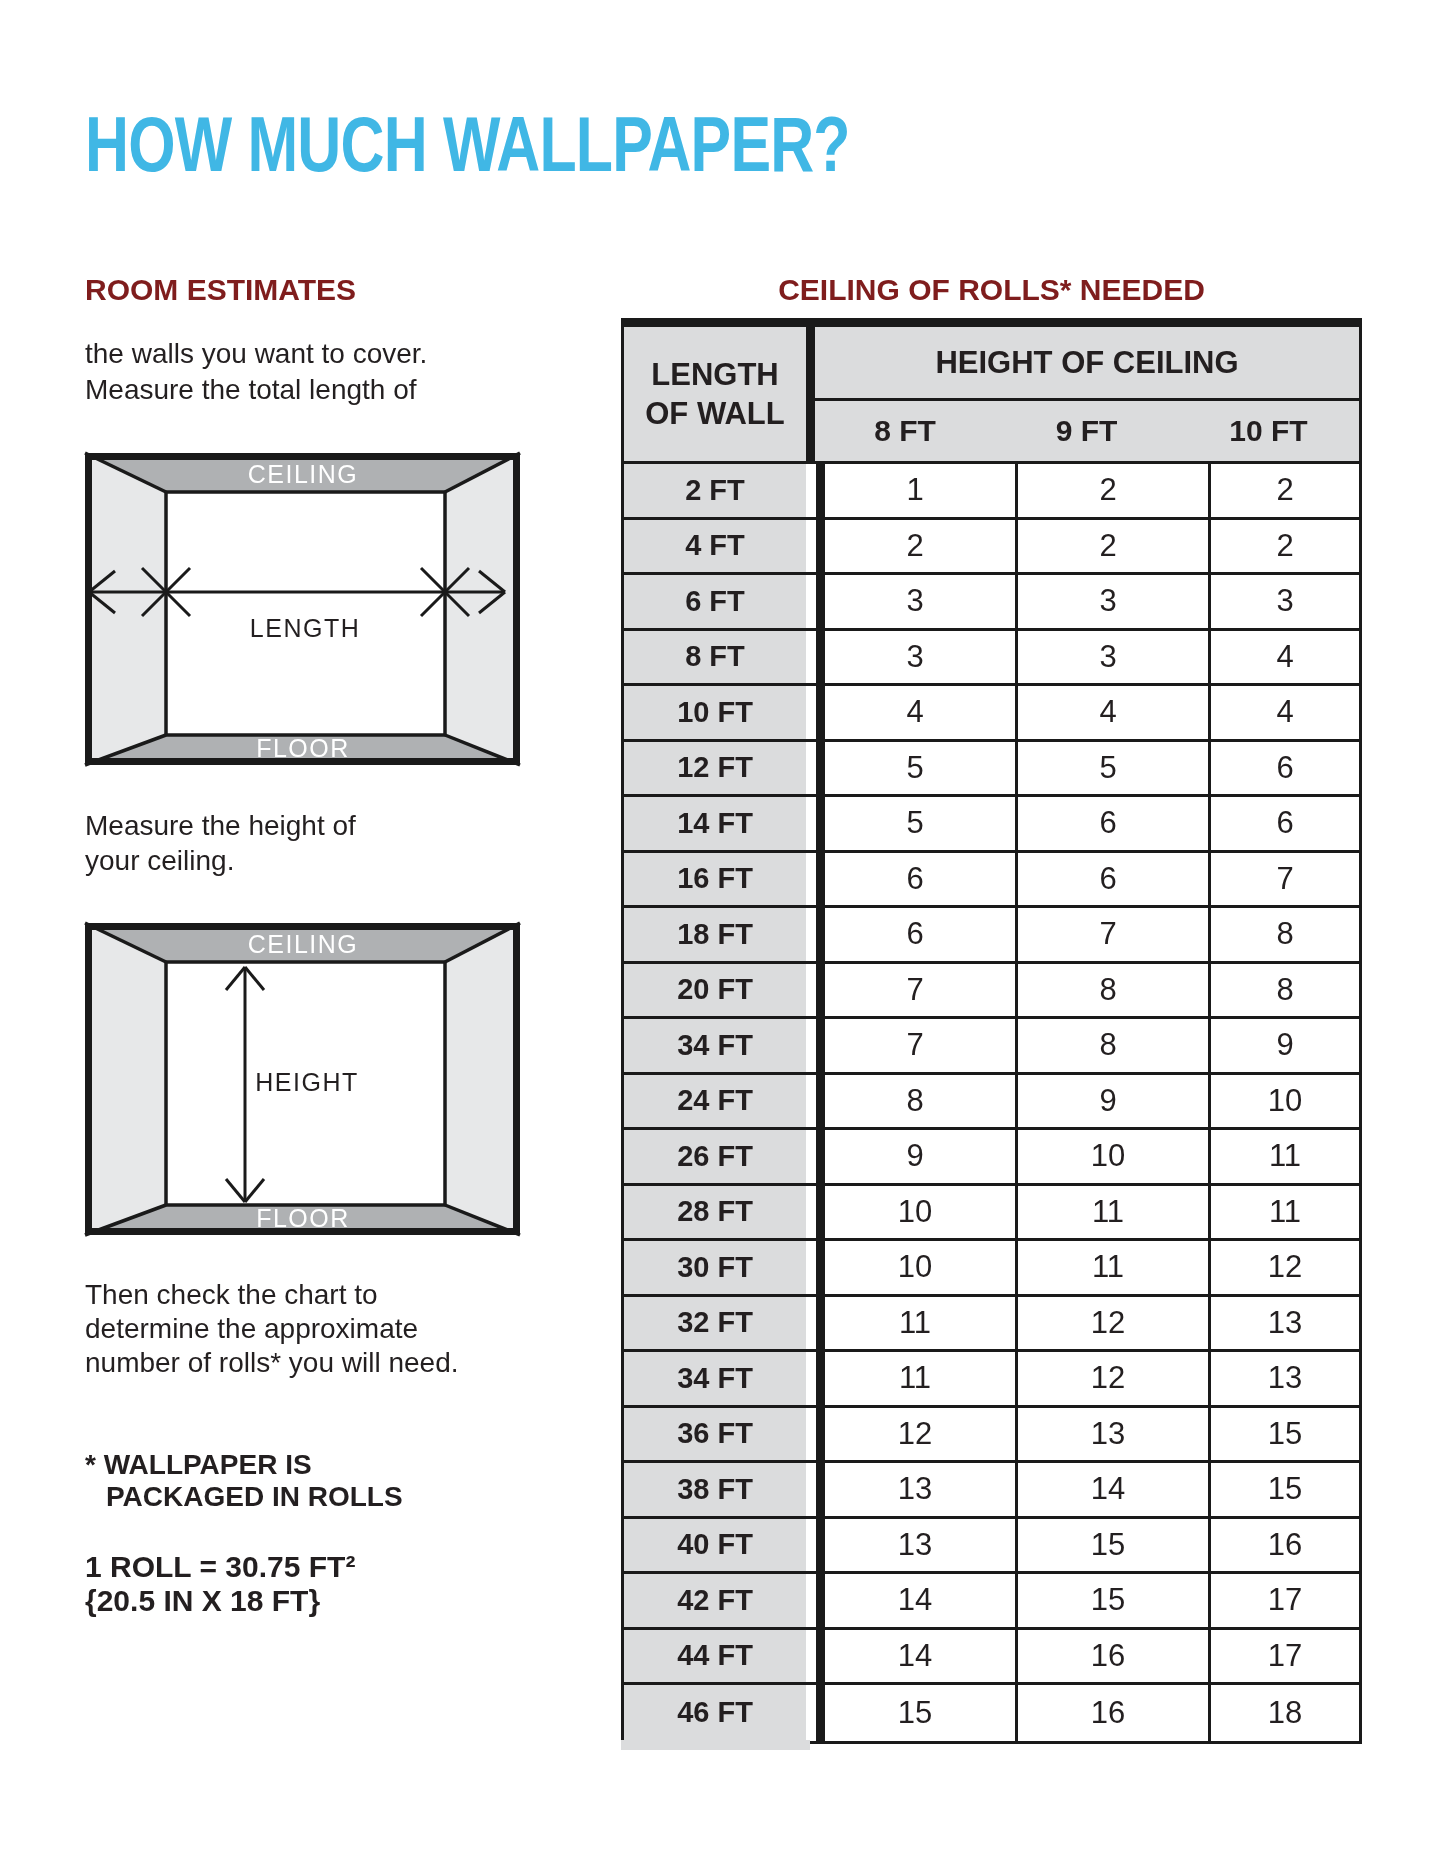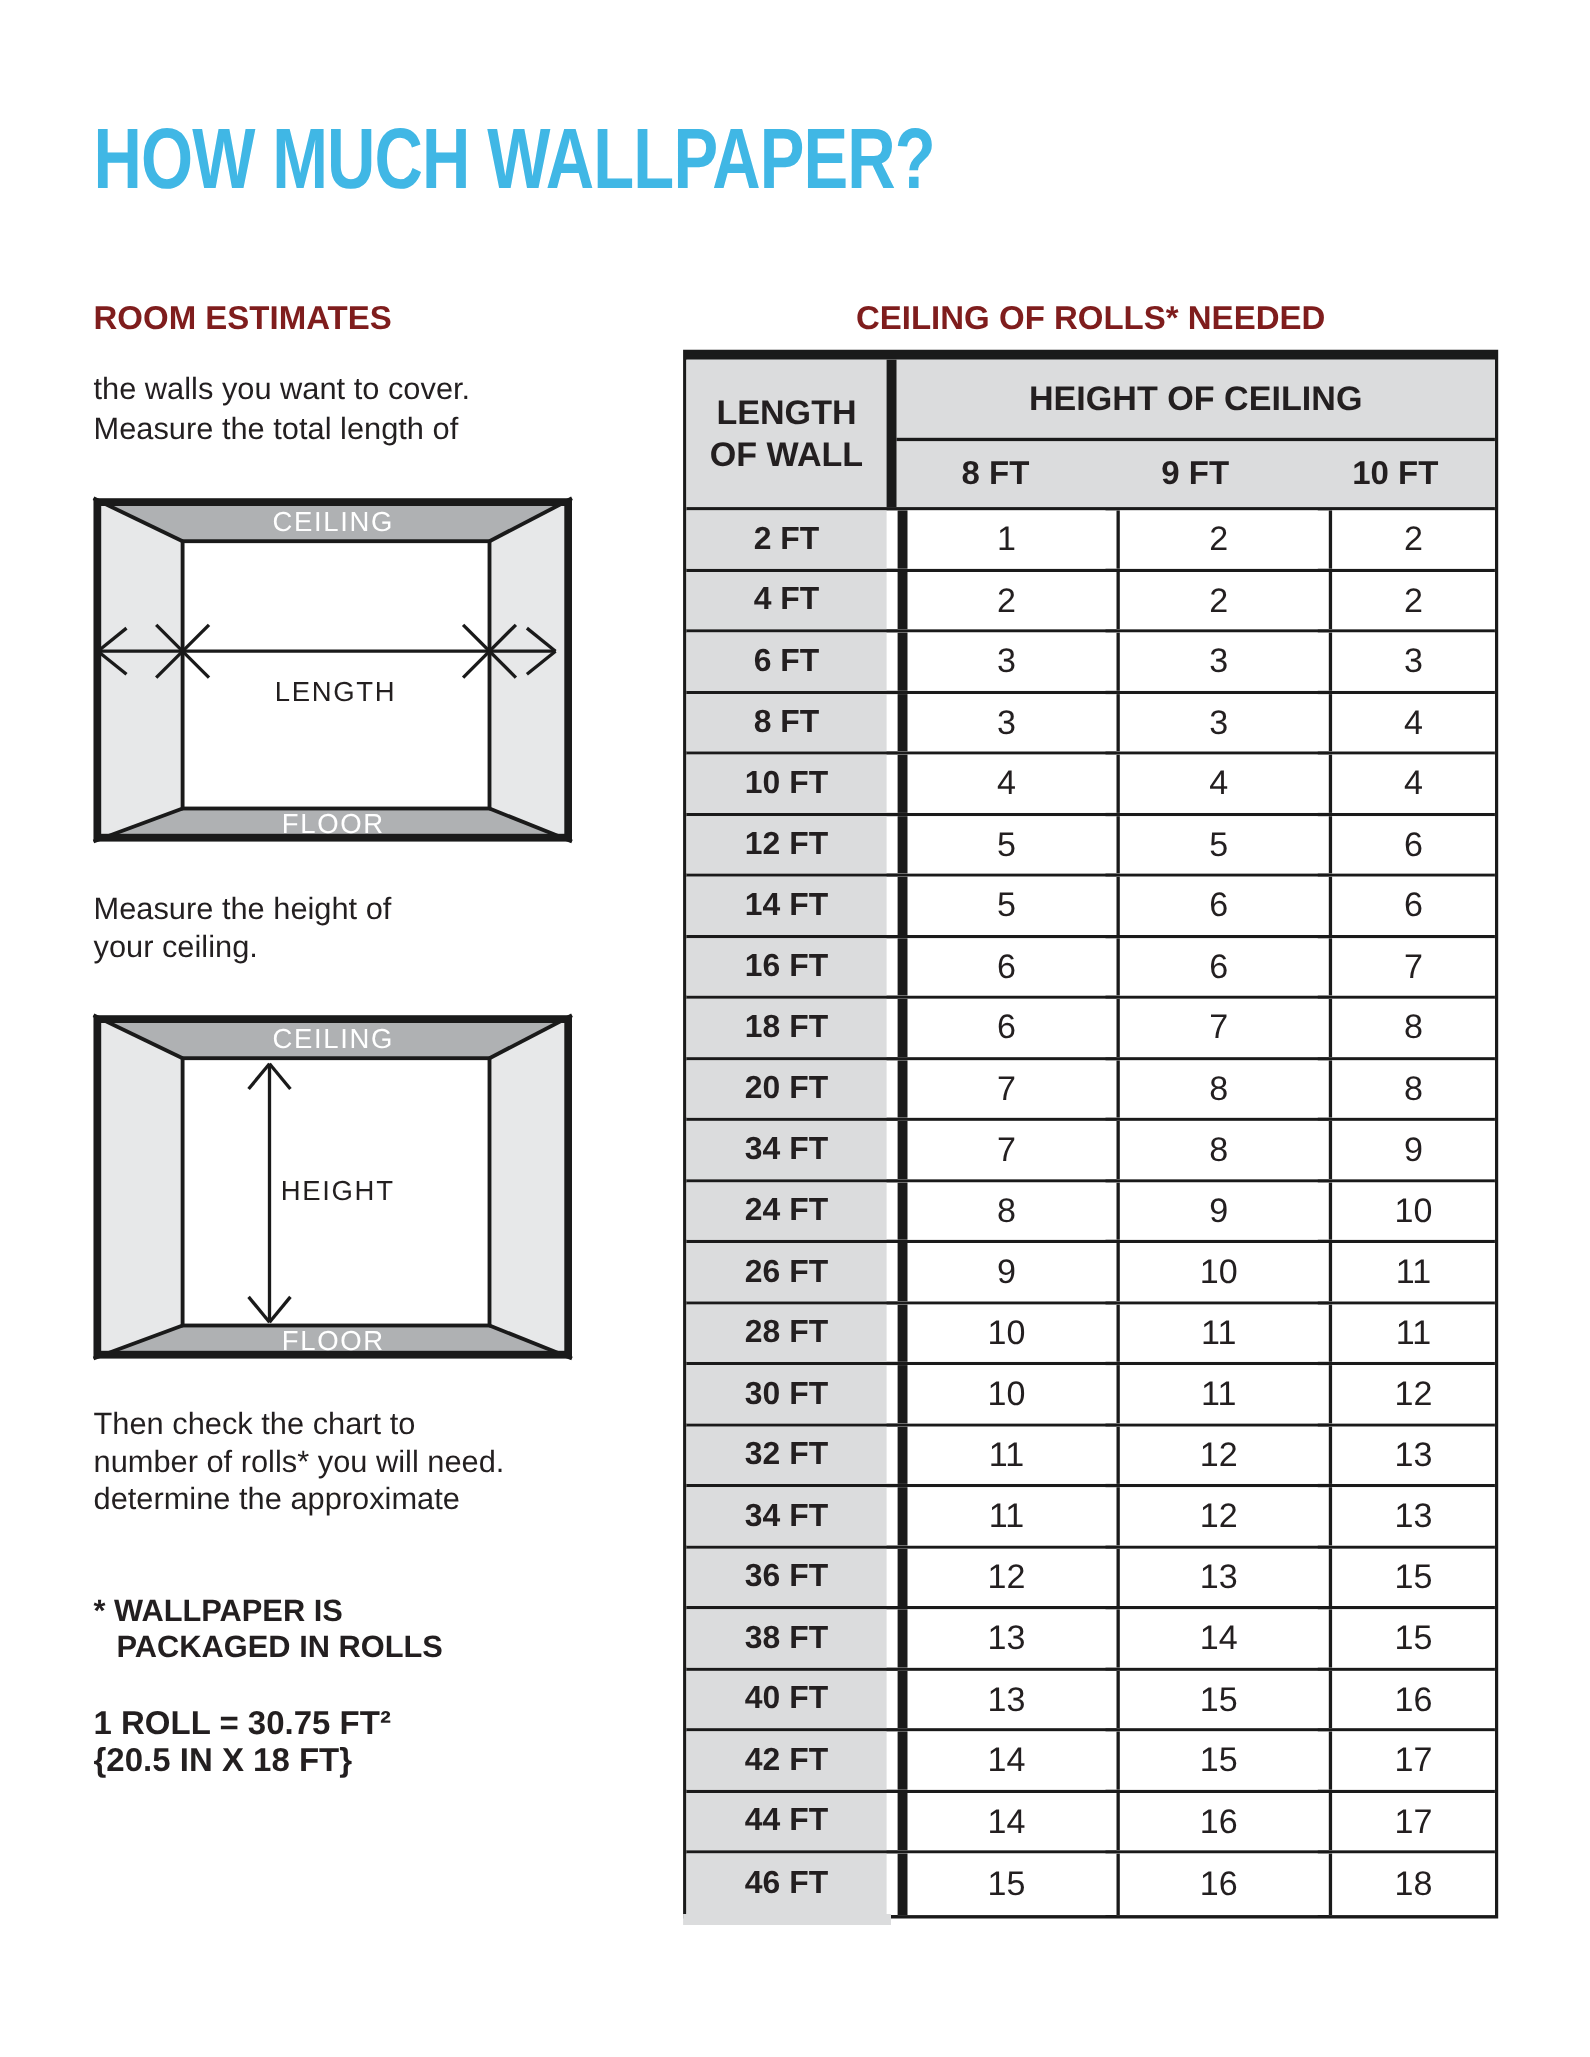--- a/index.html
+++ b/index.html
@@ -153,22 +153,22 @@
     </g>
     <rect x="3.5" y="3.5" width="428" height="305" fill="none" stroke="#1A1A1A" stroke-width="7"></rect>
     <text class="svgtxt" x="218" y="30" text-anchor="middle" fill="#ffffff">CEILING</text>
     <text class="svgtxt" x="218" y="304" text-anchor="middle" fill="#ffffff">FLOOR</text>
     <text class="svgtxt" x="222" y="168" text-anchor="middle" fill="#231F20">HEIGHT</text>
   </svg>
 </div>
 
 <div class="abs para p3">
   <div>Then check the chart to</div>
+  <div>determine the approximate</div>
   <div>number of rolls* you will need.</div>
-  <div>determine the approximate</div>
 </div>
 
 <div class="abs footnote">
   <div><span>*</span> <span>WALLPAPER IS</span></div>
   <div class="indent">PACKAGED IN ROLLS</div>
 </div>
 
 <div class="abs rollinfo">
   <div>1 ROLL = 30.75 FT²</div>
   <div>{20.5 IN X 18 FT}</div>

